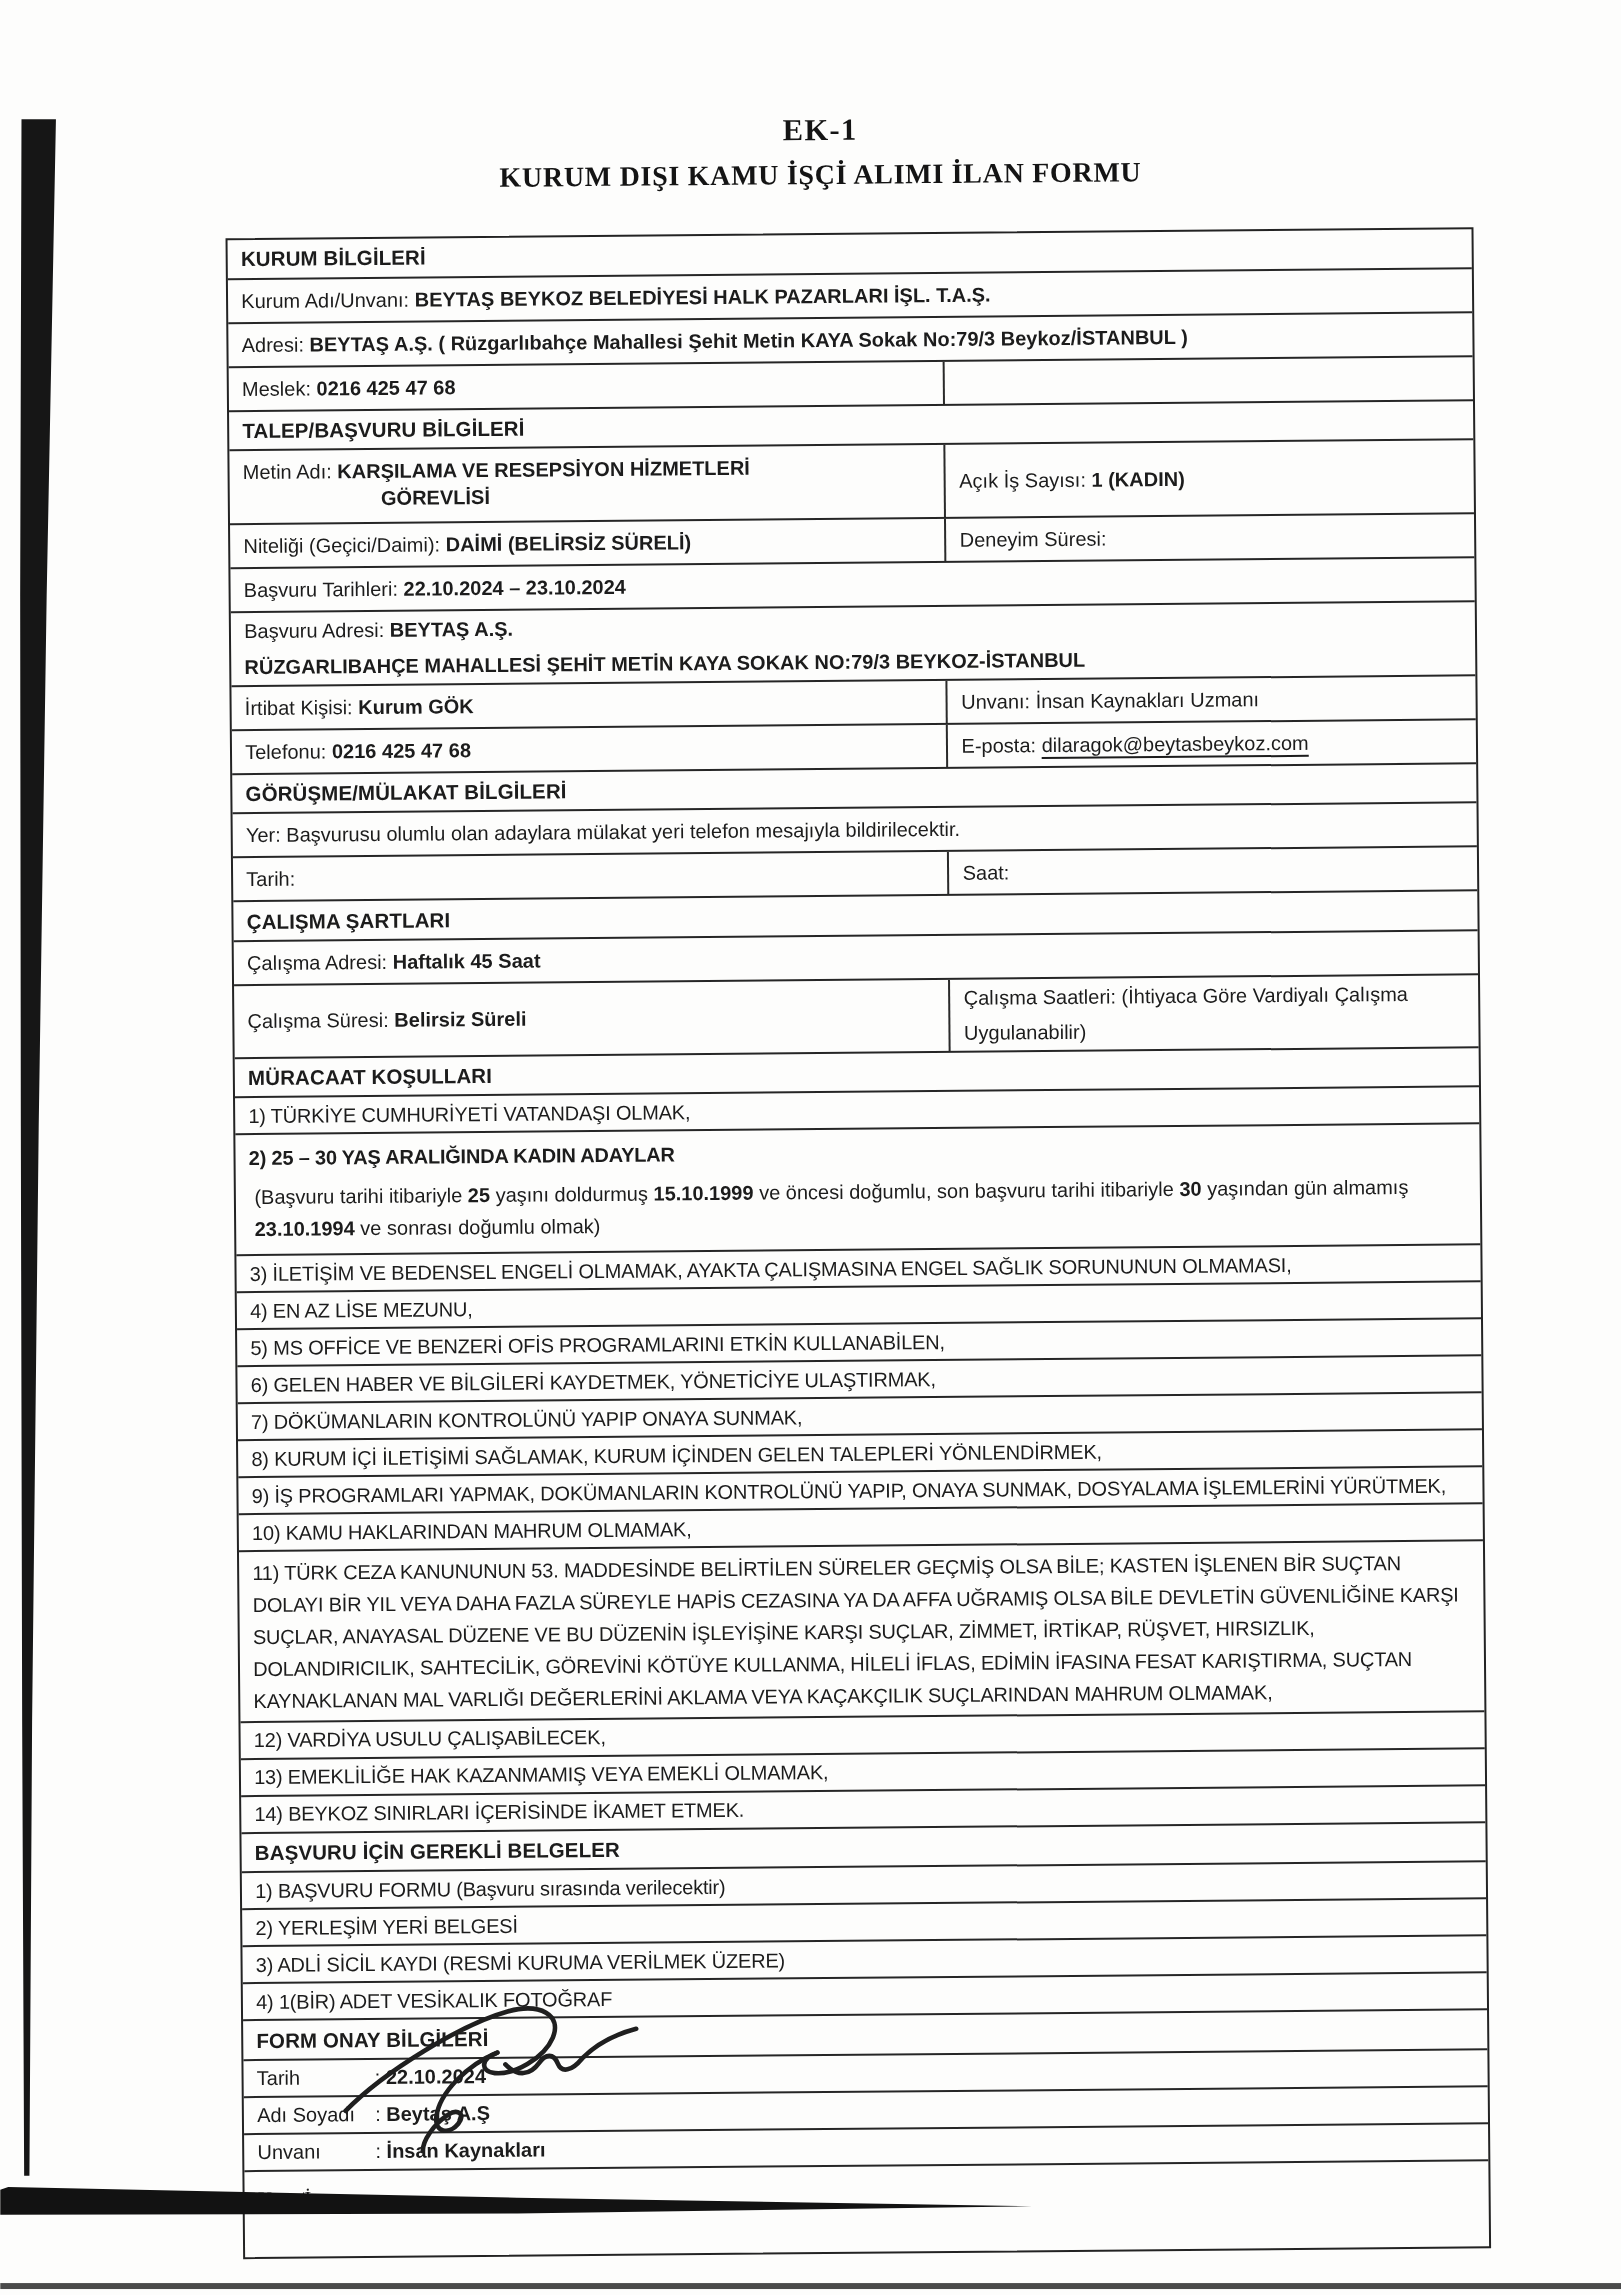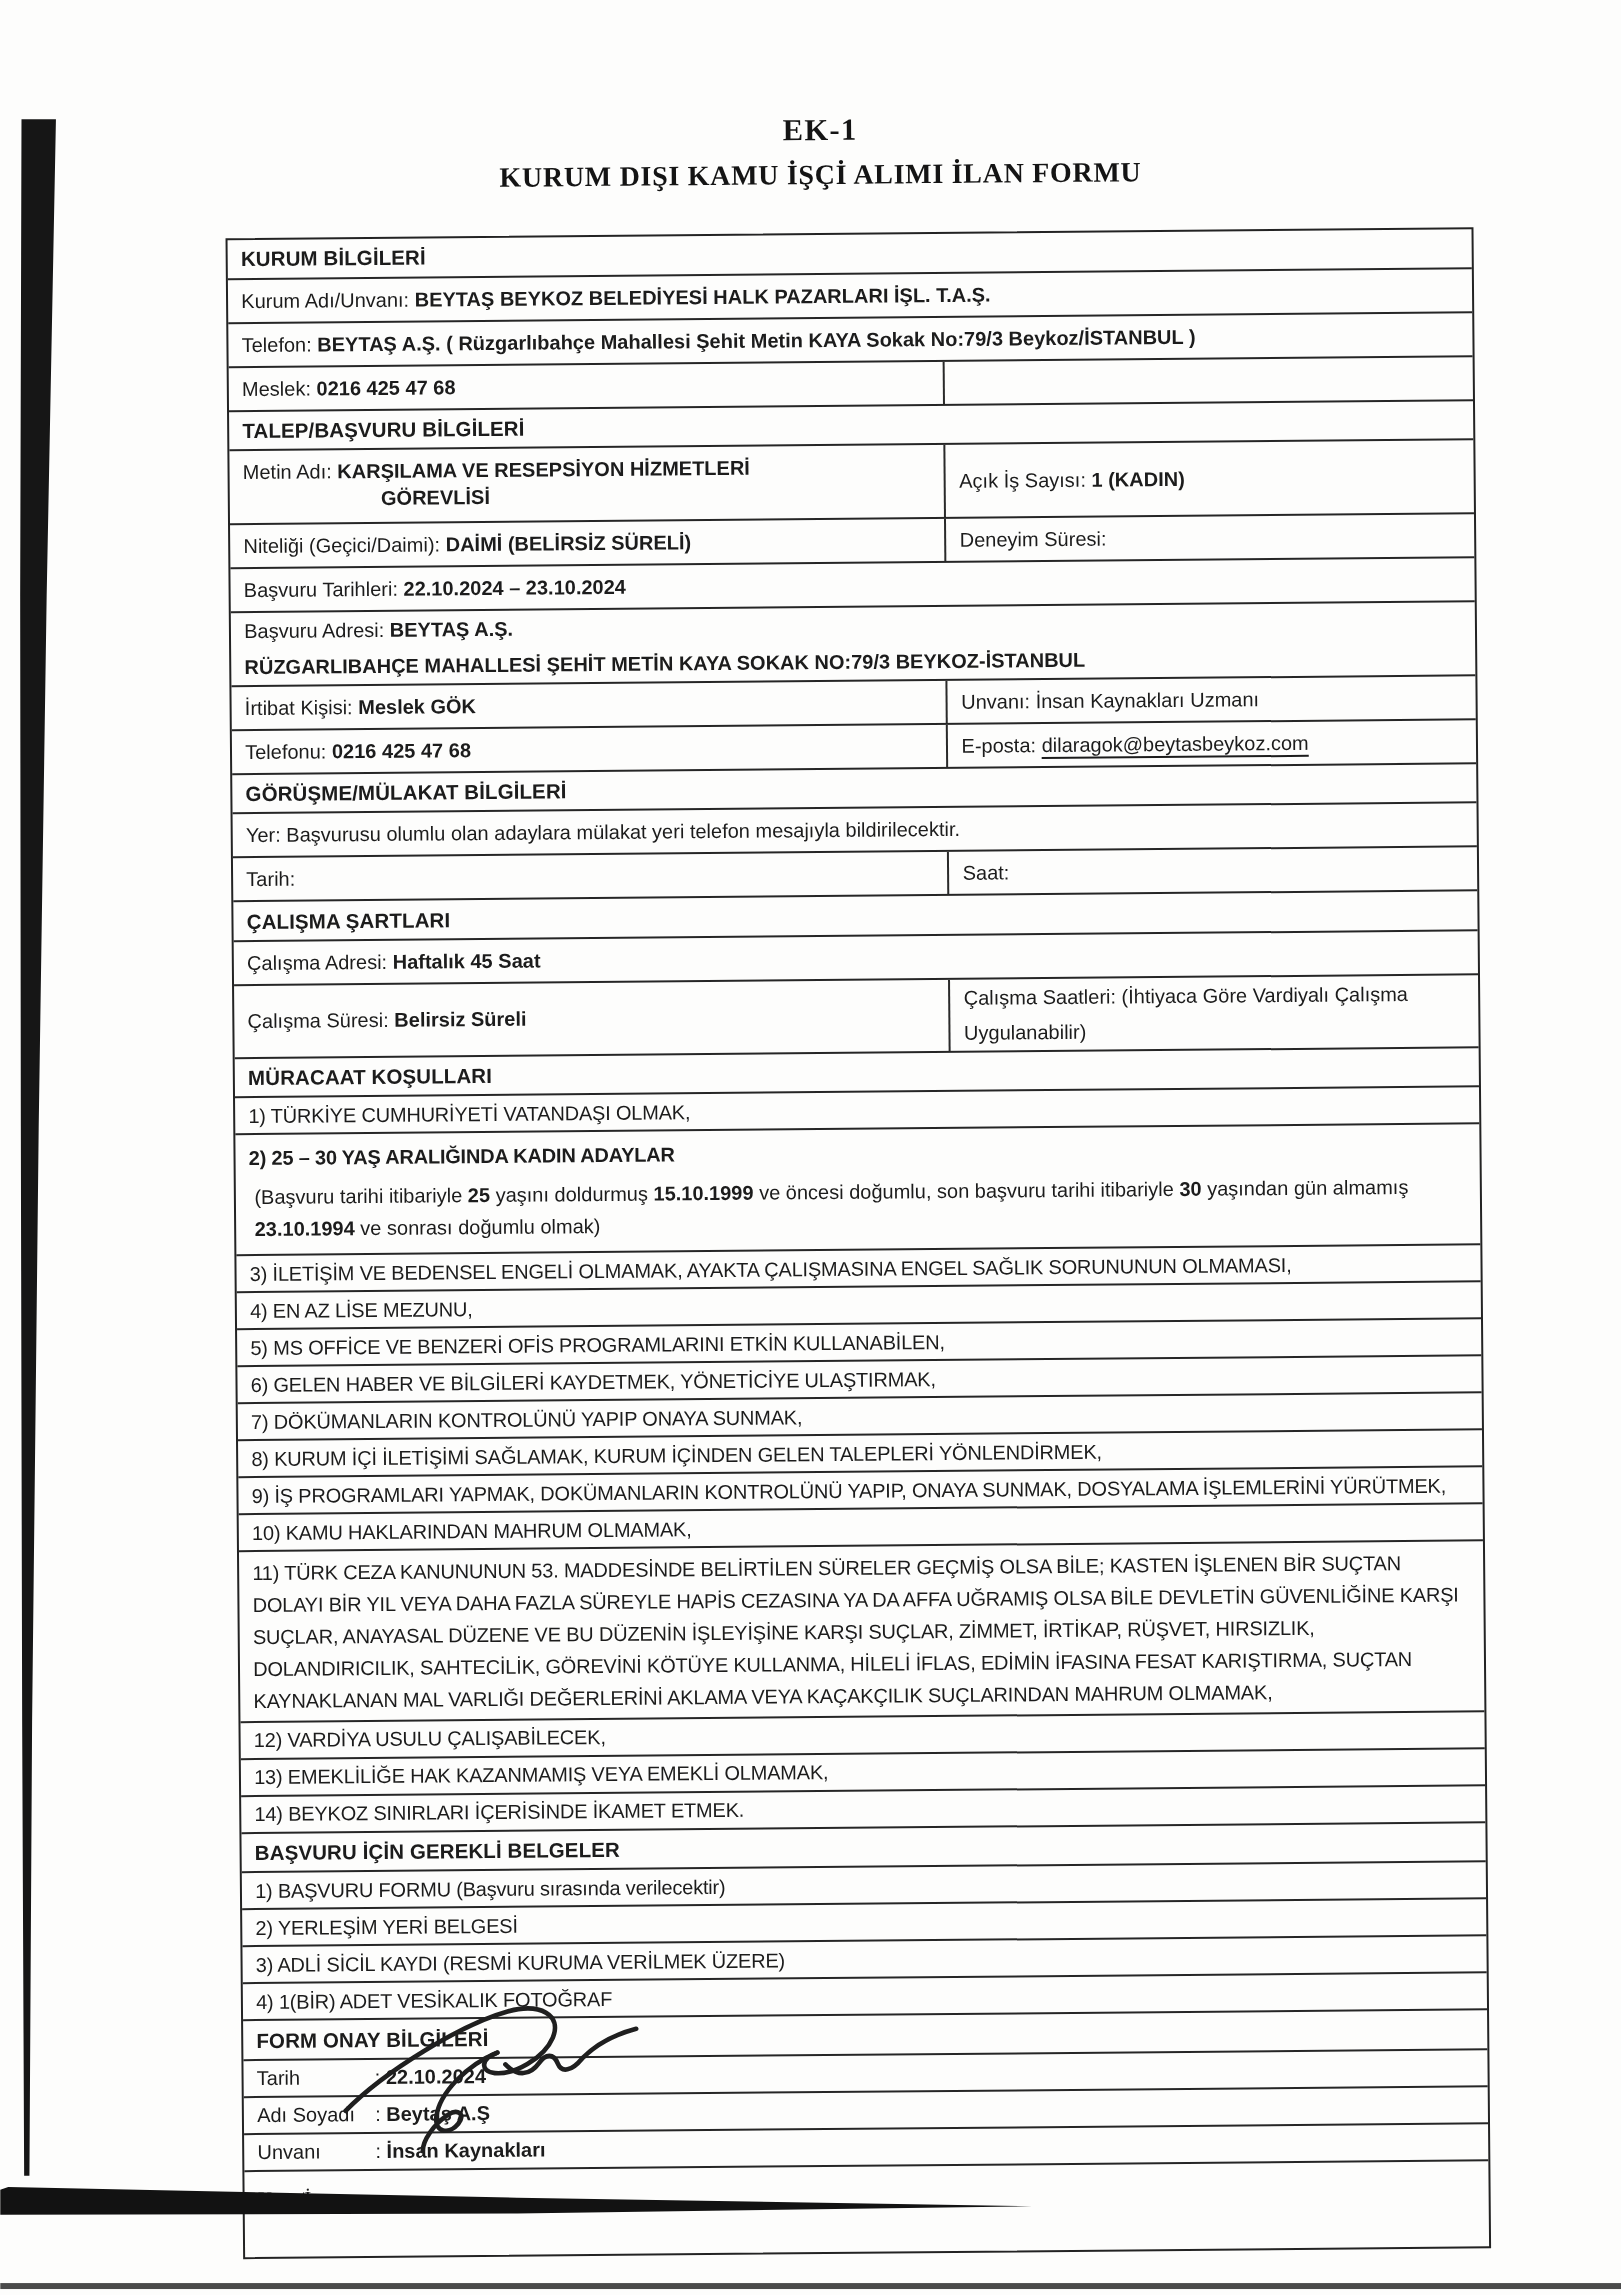--- a/index.html
+++ b/index.html
@@ -66,21 +66,21 @@
             <div class="line"><span>KURUM BİLGİLERİ</span></div>
           </div>
         </div>
         <div class="row r66">
           <div class="cell">
             <div class="line"><span>Kurum Adı/Unvanı: </span><span class="bold">BEYTAŞ BEYKOZ BELEDİYESİ HALK PAZARLARI İŞL. T.A.Ş.</span></div>
           </div>
         </div>
         <div class="row r66">
           <div class="cell">
-            <div class="line"><span>Telefon: </span><span class="bold">BEYTAŞ A.Ş. ( Rüzgarlıbahçe Mahallesi Şehit Metin KAYA Sokak No:79/3 Beykoz/İSTANBUL )</span></div>
+            <div class="line"><span>Adresi: </span><span class="bold">BEYTAŞ A.Ş. ( Rüzgarlıbahçe Mahallesi Şehit Metin KAYA Sokak No:79/3 Beykoz/İSTANBUL )</span></div>
           </div>
         </div>
         <div class="row r66">
           <div class="cell fixw" style="width: 55.4%;">
             <div class="line"><span>Meslek: </span><span class="bold">0216 425 47 68</span></div>
           </div>
           <div class="cell"></div>
         </div>
         <div class="row hdr">
           <div class="cell">
@@ -110,21 +110,21 @@
           </div>
         </div>
         <div class="row tall2">
           <div class="cell spread">
             <div class="line"><span>Başvuru Adresi: </span><span class="bold">BEYTAŞ A.Ş.</span></div>
             <div class="line gapline"><span class="bold">RÜZGARLIBAHÇE MAHALLESİ ŞEHİT METİN KAYA SOKAK NO:79/3 BEYKOZ-İSTANBUL</span></div>
           </div>
         </div>
         <div class="row r66">
           <div class="cell fixw" style="width: 55.4%;">
-            <div class="line"><span>İrtibat Kişisi: </span><span class="bold">Meslek GÖK</span></div>
+            <div class="line"><span>İrtibat Kişisi: </span><span class="bold">Kurum GÖK</span></div>
           </div>
           <div class="cell">
             <div class="line"><span>Unvanı: İnsan Kaynakları Uzmanı</span></div>
           </div>
         </div>
         <div class="row r66">
           <div class="cell fixw" style="width: 55.4%;">
             <div class="line"><span>Telefonu: </span><span class="bold">0216 425 47 68</span></div>
           </div>
           <div class="cell">

